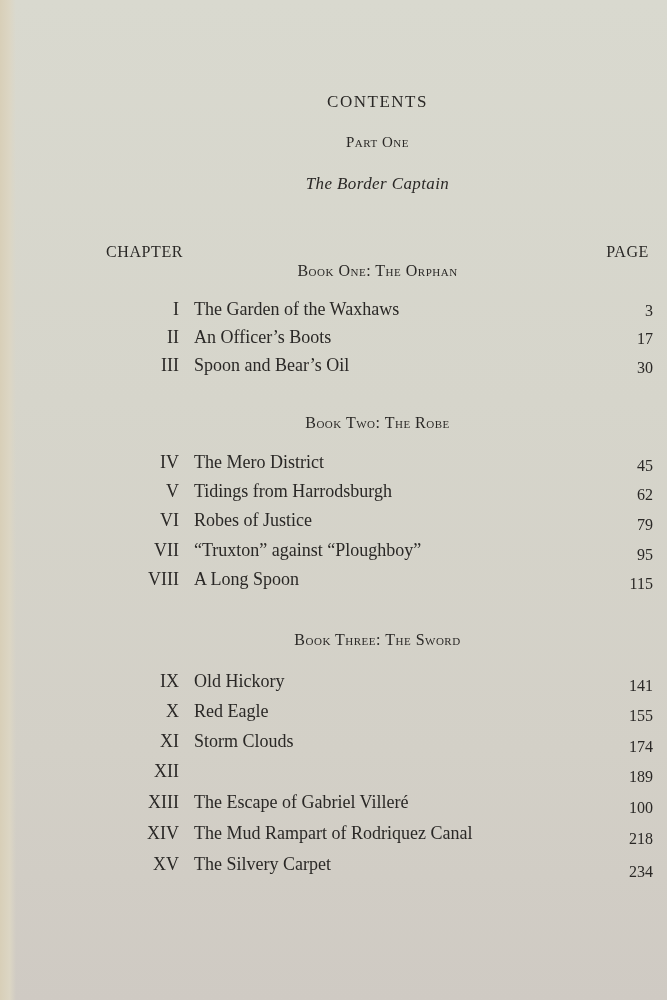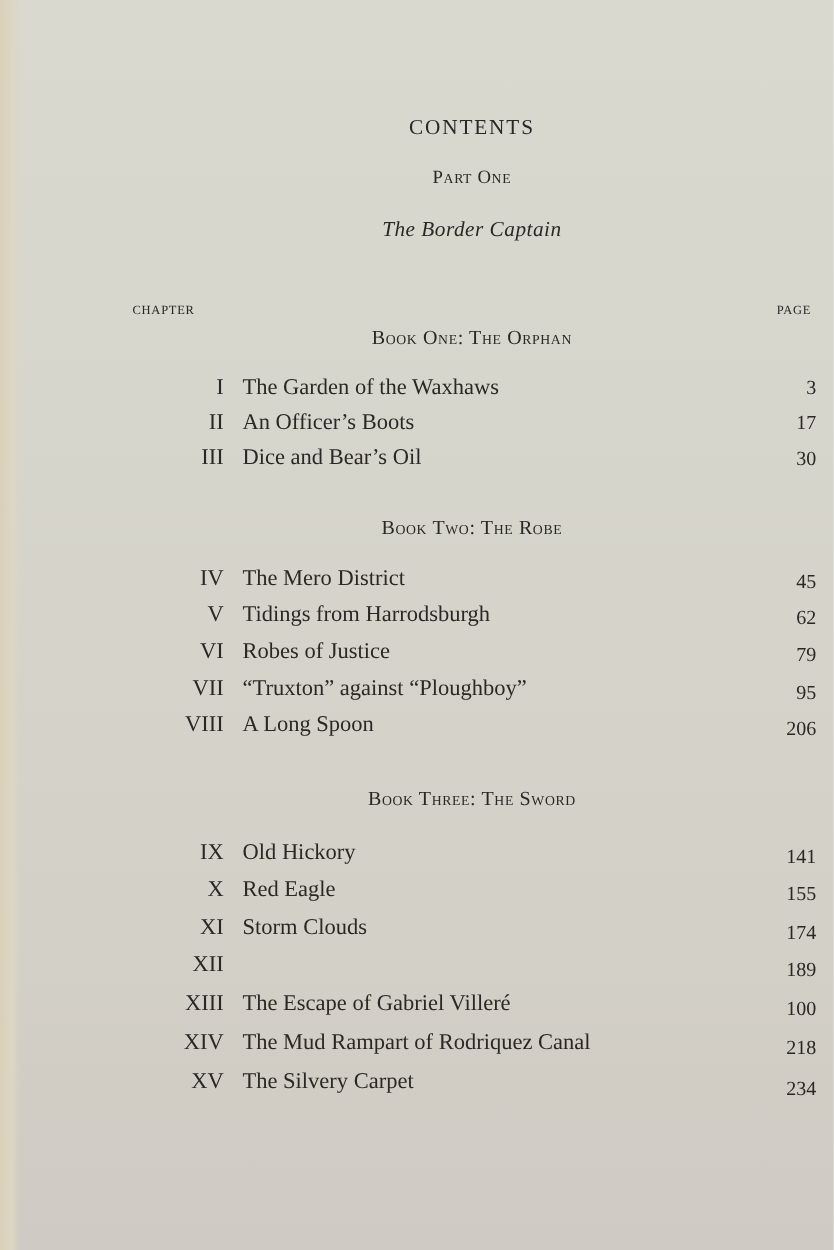--- a/index.html
+++ b/index.html
@@ -53,21 +53,21 @@
     }
     .part-subtitle {
       top: 174px;
       font-size: 17px;
       font-style: italic;
       letter-spacing: 0.4px;
     }
     .col-head {
       position: absolute;
       top: 243px;
-      font-size: 10px;
+      font-size: 16px;
       letter-spacing: 0.6px;
     }
     .col-chapter { left: 62px; }
     .col-page { right: 62px; }
     .book-title {
       position: absolute;
       left: 0; width: 667px;
       text-align: center;
       font-size: 16px;
       font-variant: small-caps;
@@ -121,21 +121,21 @@
     <span class="title">The Garden of the Waxhaws</span>
     <span class="pg" style="top:3px;">3</span>
   </div>
   <div class="row" style="top:327px;">
     <span class="num">II</span>
     <span class="title">An Officer’s Boots</span>
     <span class="pg" style="top:3px;">17</span>
   </div>
   <div class="row" style="top:355px;">
     <span class="num">III</span>
-    <span class="title">Dice and Bear’s Oil</span>
+    <span class="title">Spoon and Bear’s Oil</span>
     <span class="pg" style="top:4px;">30</span>
   </div>
 
   <div class="book-title" style="top:414px;">Book Two: The Robe</div>
 
   <div class="row" style="top:452px;">
     <span class="num">IV</span>
     <span class="title">The Mero District</span>
     <span class="pg" style="top:5px;">45</span>
   </div>
@@ -150,21 +150,21 @@
     <span class="pg" style="top:6px;">79</span>
   </div>
   <div class="row" style="top:540px;">
     <span class="num">VII</span>
     <span class="title">“Truxton” against “Ploughboy”</span>
     <span class="pg" style="top:6px;">95</span>
   </div>
   <div class="row" style="top:569px;">
     <span class="num">VIII</span>
     <span class="title">A Long Spoon</span>
-    <span class="pg" style="top:6px;">206</span>
+    <span class="pg" style="top:6px;">115</span>
   </div>
 
   <div class="book-title" style="top:631px;">Book Three: The Sword</div>
 
   <div class="row" style="top:671px;">
     <span class="num">IX</span>
     <span class="title">Old Hickory</span>
     <span class="pg" style="top:6px;">141</span>
   </div>
   <div class="row" style="top:701px;">

